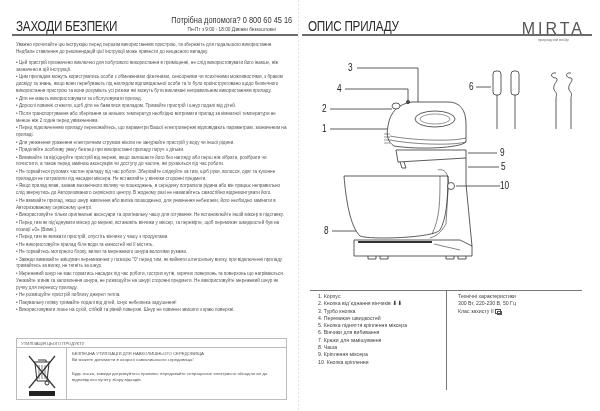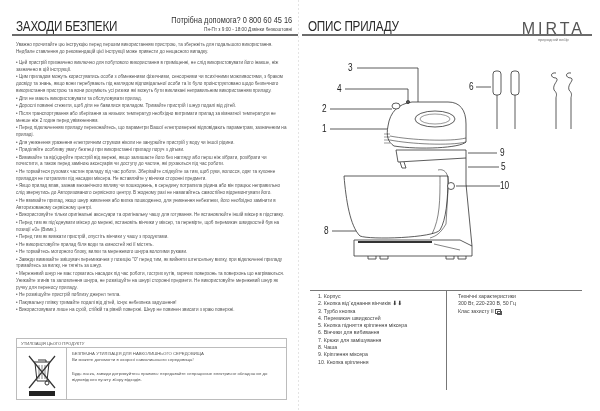--- a/index.html
+++ b/index.html
@@ -13,21 +13,21 @@
     background: repeating-linear-gradient(to bottom, #e4e4e4 0 2px, transparent 2px 4px); }
 
   .title { position: absolute; font-family: "Liberation Sans Narrow", "Liberation Sans", sans-serif;
     font-size: 15px; letter-spacing: -0.3px; color: #2a2a2a; transform: scaleX(0.78); transform-origin: left bottom; white-space: nowrap; }
   .left-title { left: 16px; top: 17px; }
   .right-title { left: 8px; top: 17px; }
   .header-rule { position: absolute; height: 2px; background: #6c6c6c; }
   .left-rule { left: 12px; top: 34px; width: 286px; }
   .right-rule { left: 2px; top: 34px; width: 290px; }
 
-  .help { position: absolute; right: 6px; top: 14px; text-align: right; white-space: nowrap; }
+  .help { position: absolute; right: 6px; top: 14px; text-align: center; white-space: nowrap; }
   .help-line1 { font-size: 9.5px; color: #333; transform: scaleX(0.78); transform-origin: right; display: block; }
   .help-line2 { font-size: 6px; color: #444; transform: scaleX(0.78); transform-origin: right; display: block; margin-top: 1px; }
 
   .brand { position: absolute; right: 15px; top: 20px; text-align: center; }
   .brand-logo { font-size: 16px; letter-spacing: 3px; color: #555; font-weight: 300; display: block; }
   .brand-sub { font-size: 4px; color: #777; display: block; margin-top: -1px; }
 
   .body-text { position: absolute; left: 16px; width: 272px; font-size: 4.6px; line-height: 6.9px; color: #555; }
   .intro { top: 42px; }
   .bullets { top: 60px; list-style: none; }

